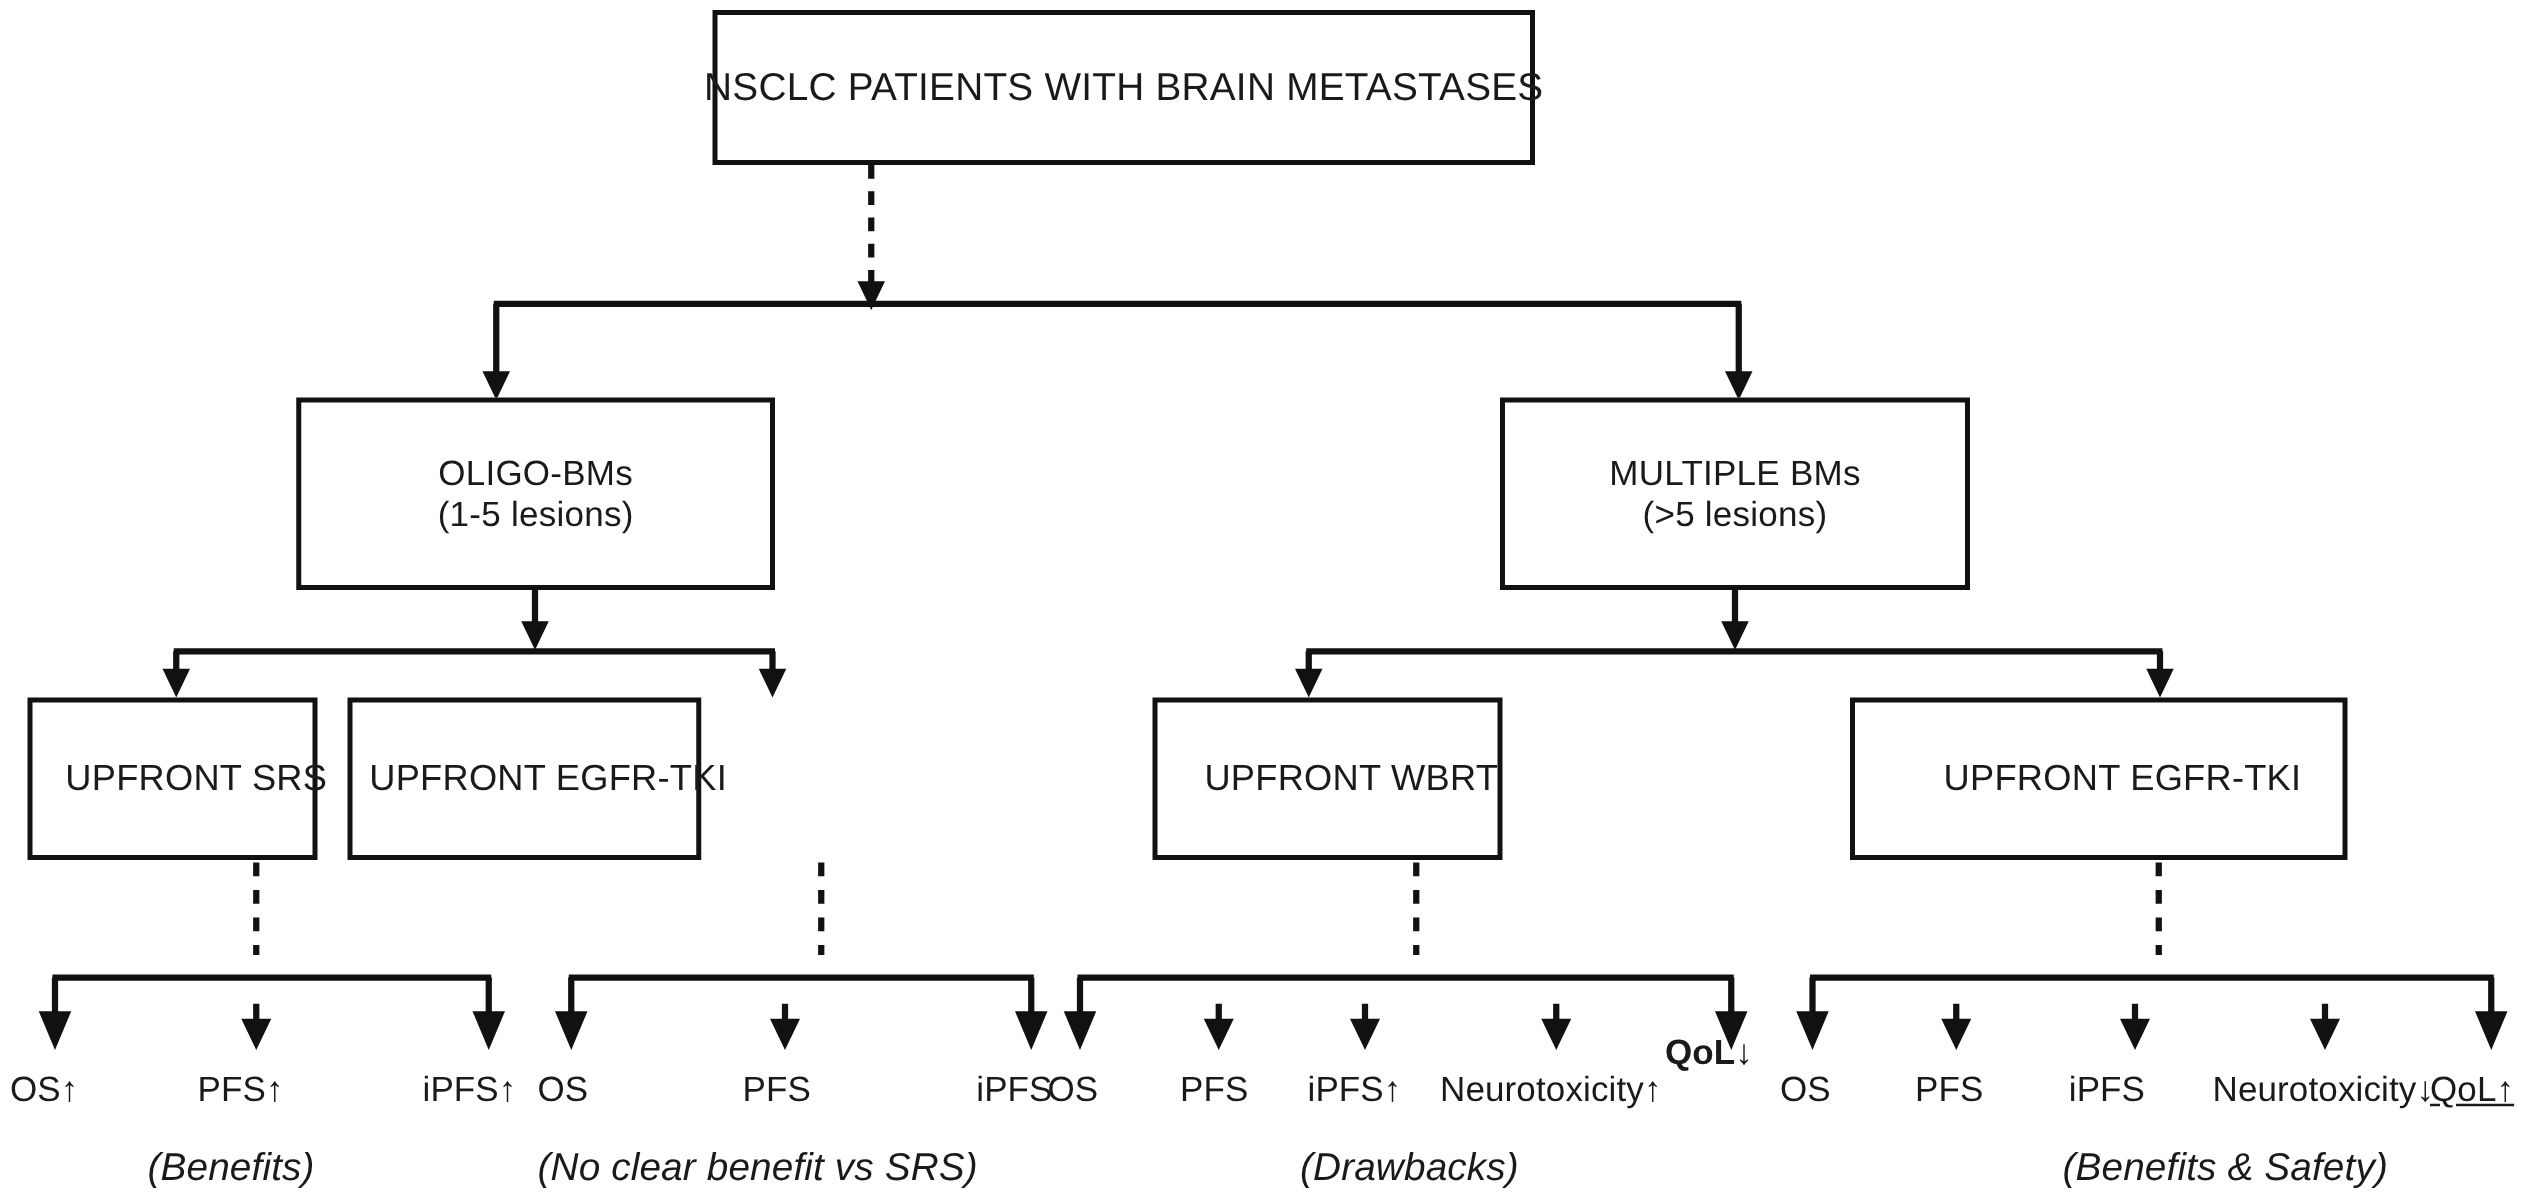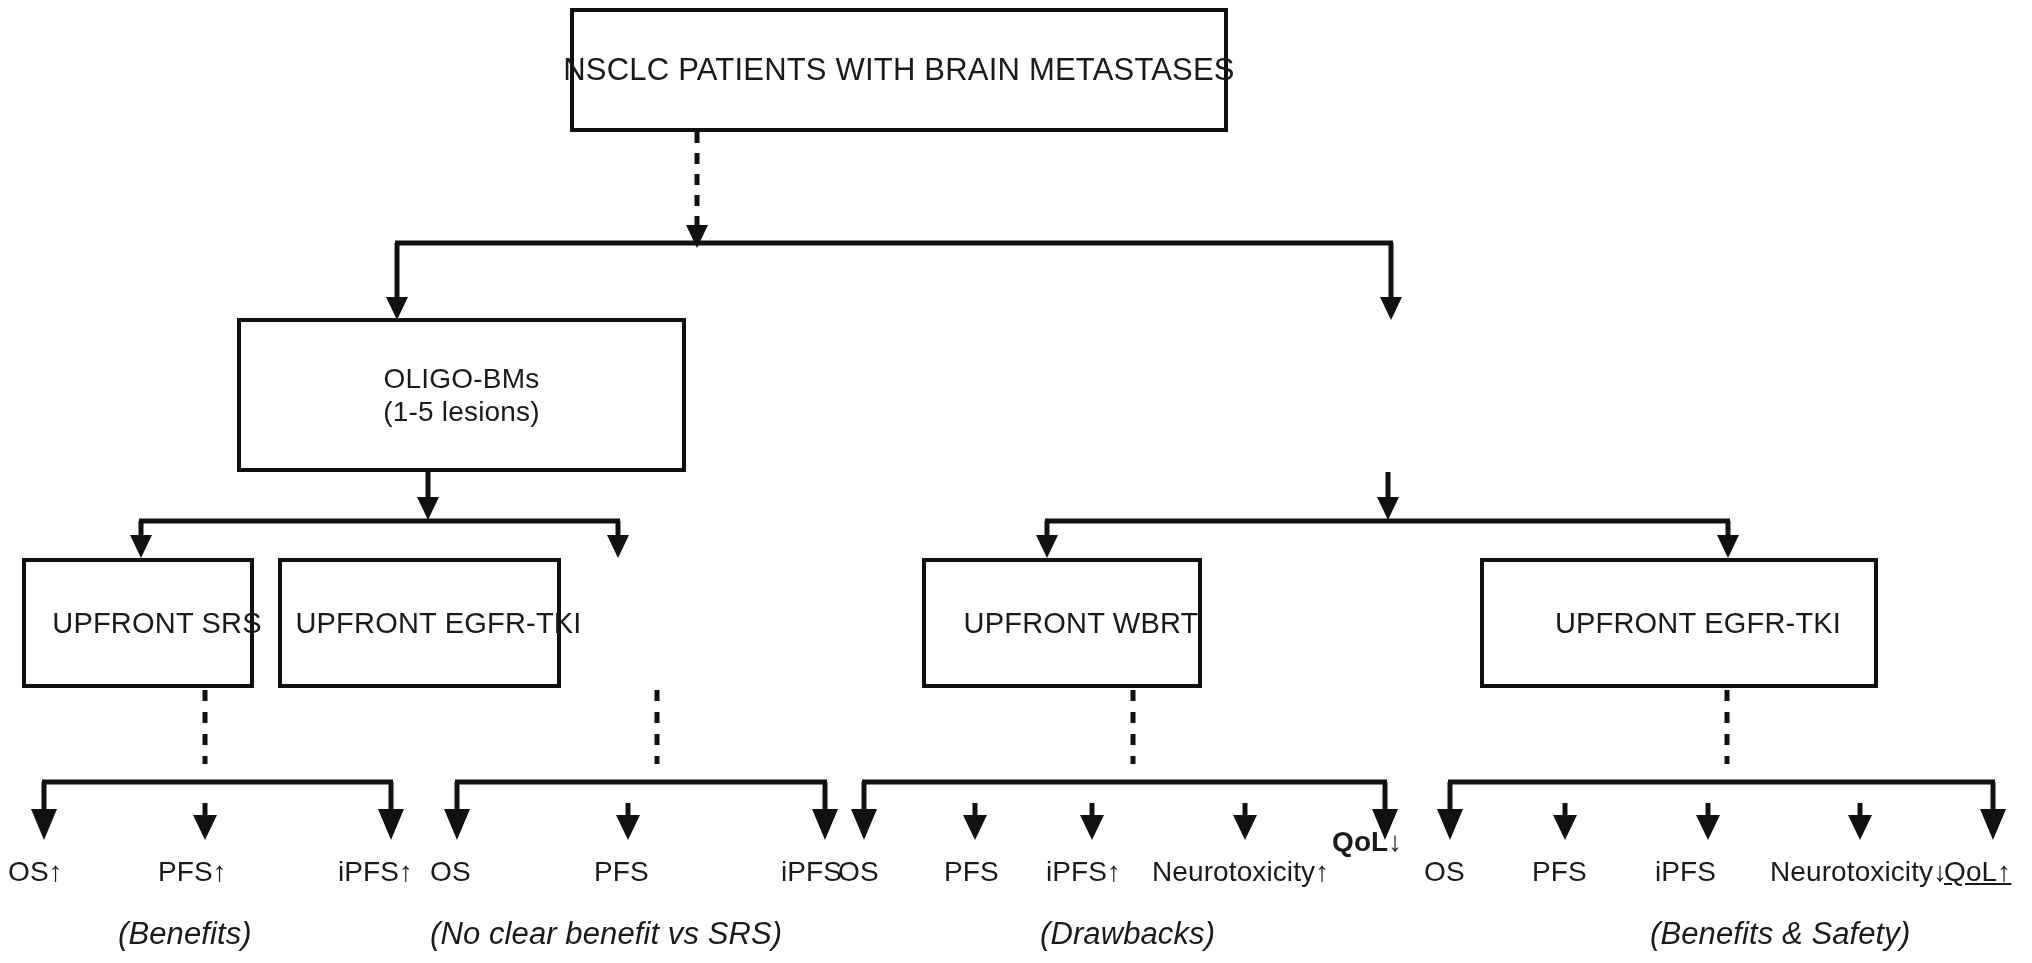--- a/index.html
+++ b/index.html
@@ -174,25 +174,29 @@
       <path d="M 1696 815 L 1720 815 L 1708 840 z" fill="#111111"></path>
       <line x1="1860" y1="803" x2="1860" y2="818" stroke="#111111" stroke-width="5"></line>
       <path d="M 1848 815 L 1872 815 L 1860 840 z" fill="#111111"></path>
     </g>
   </svg>
 
   <div class="node-box node-root" style="left:570px; top:8px; width:658px; height:124px;">
     <span class="node-line">NSCLC PATIENTS WITH BRAIN METASTASES</span>
   </div>
 
-  <div class="node-box node-level2" style="left:237px; top:318px; width:449px; height:154px;">
+  <div class="node-box node-level2" style="left:237px; top:318px; width:383px; height:154px;">
     <span class="node-line">OLIGO-BMs</span>
     <span class="node-line">(1-5 lesions)</span>
   </div>
 
+  <div class="node-box node-level2" style="left:1200px; top:318px; width:376px; height:154px;">
+    <span class="node-line">MULTIPLE BMs</span>
+    <span class="node-line">(&gt;5 lesions)</span>
+  </div>
 
   <div class="node-box node-level3" style="left:22px; top:558px; width:232px; height:130px;">
     <span class="node-line">UPFRONT SRS</span>
   </div>
 
   <div class="node-box node-level3" style="left:278px; top:558px; width:283px; height:130px;">
     <span class="node-line">UPFRONT EGFR-TKI</span>
   </div>
 
   <div class="node-box node-level3" style="left:922px; top:558px; width:280px; height:130px;">

